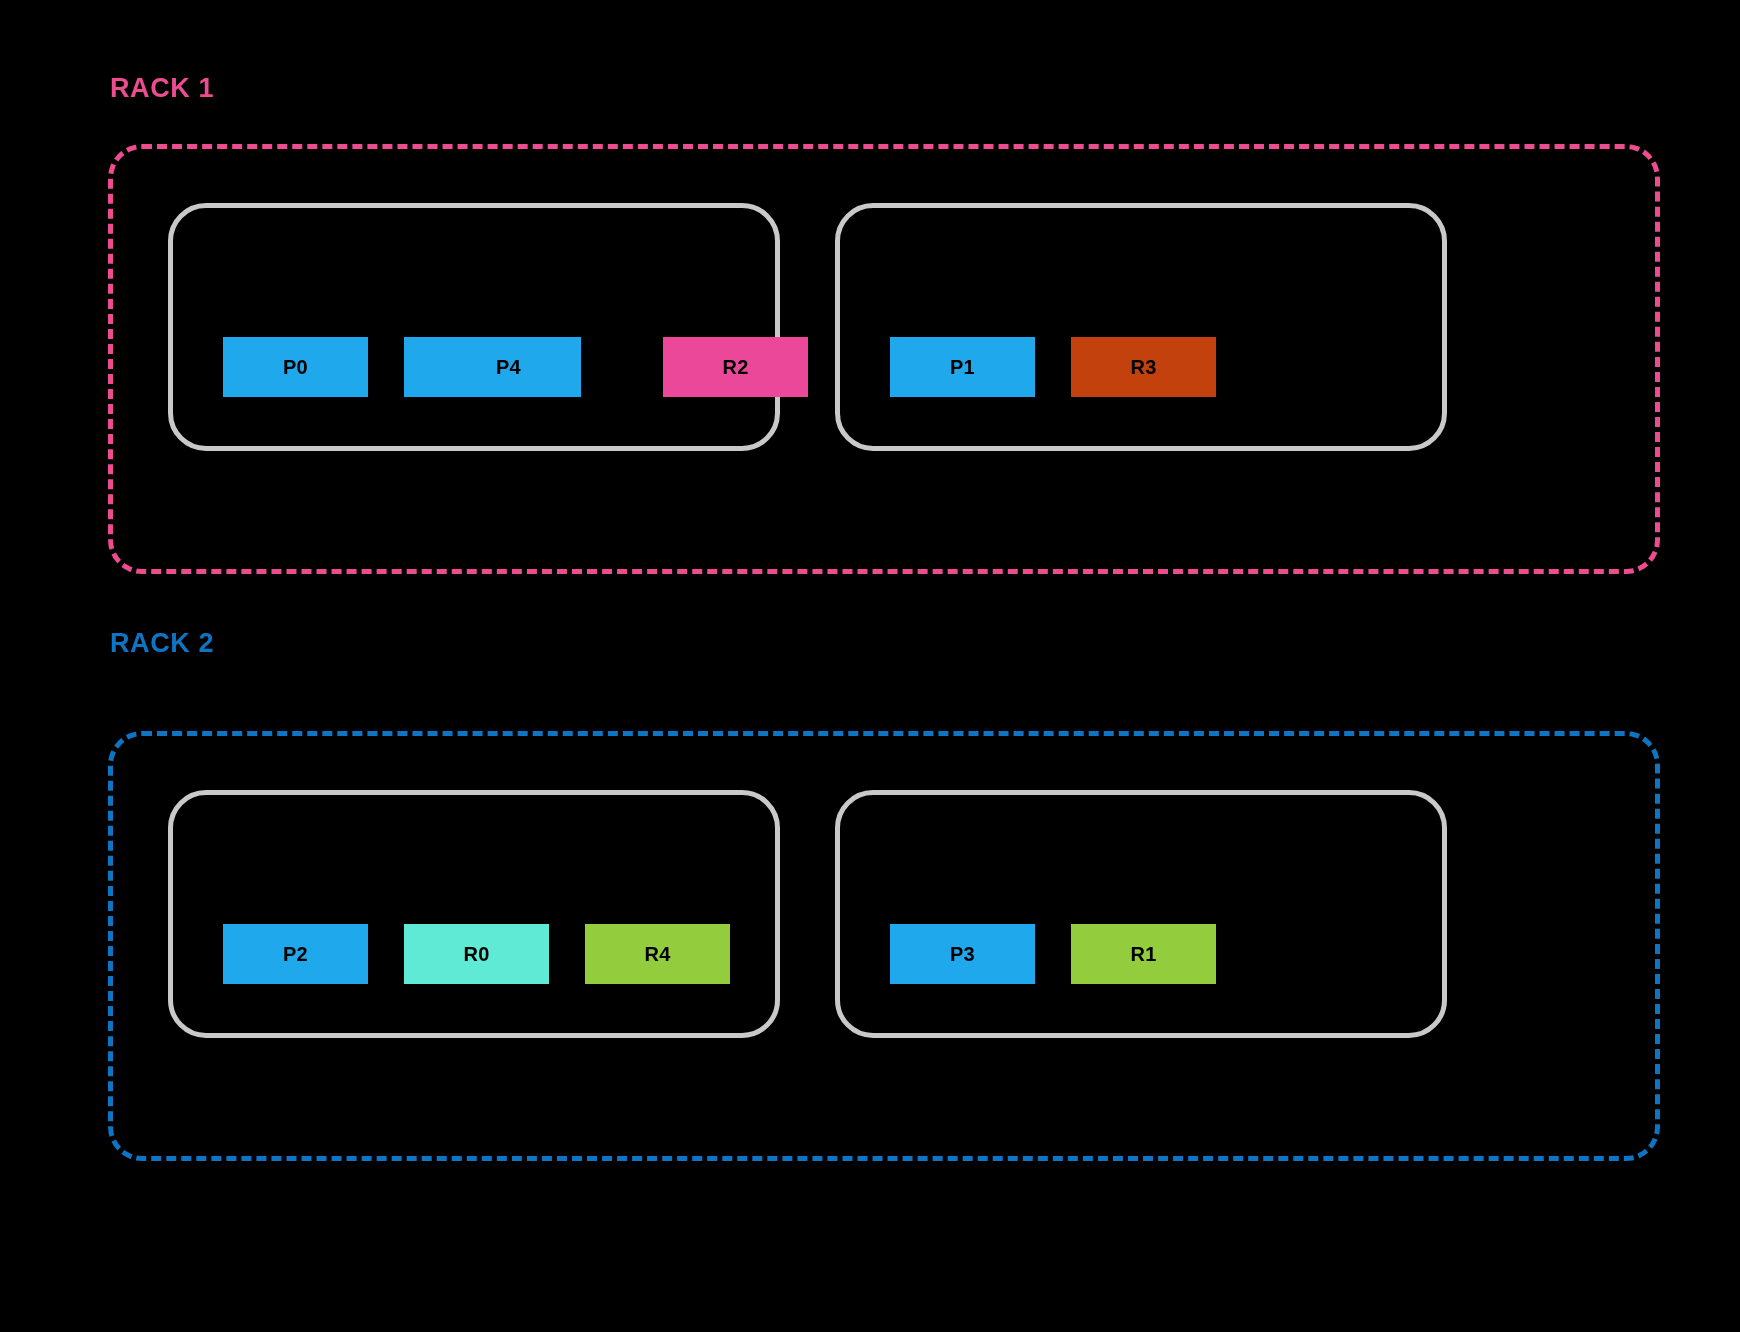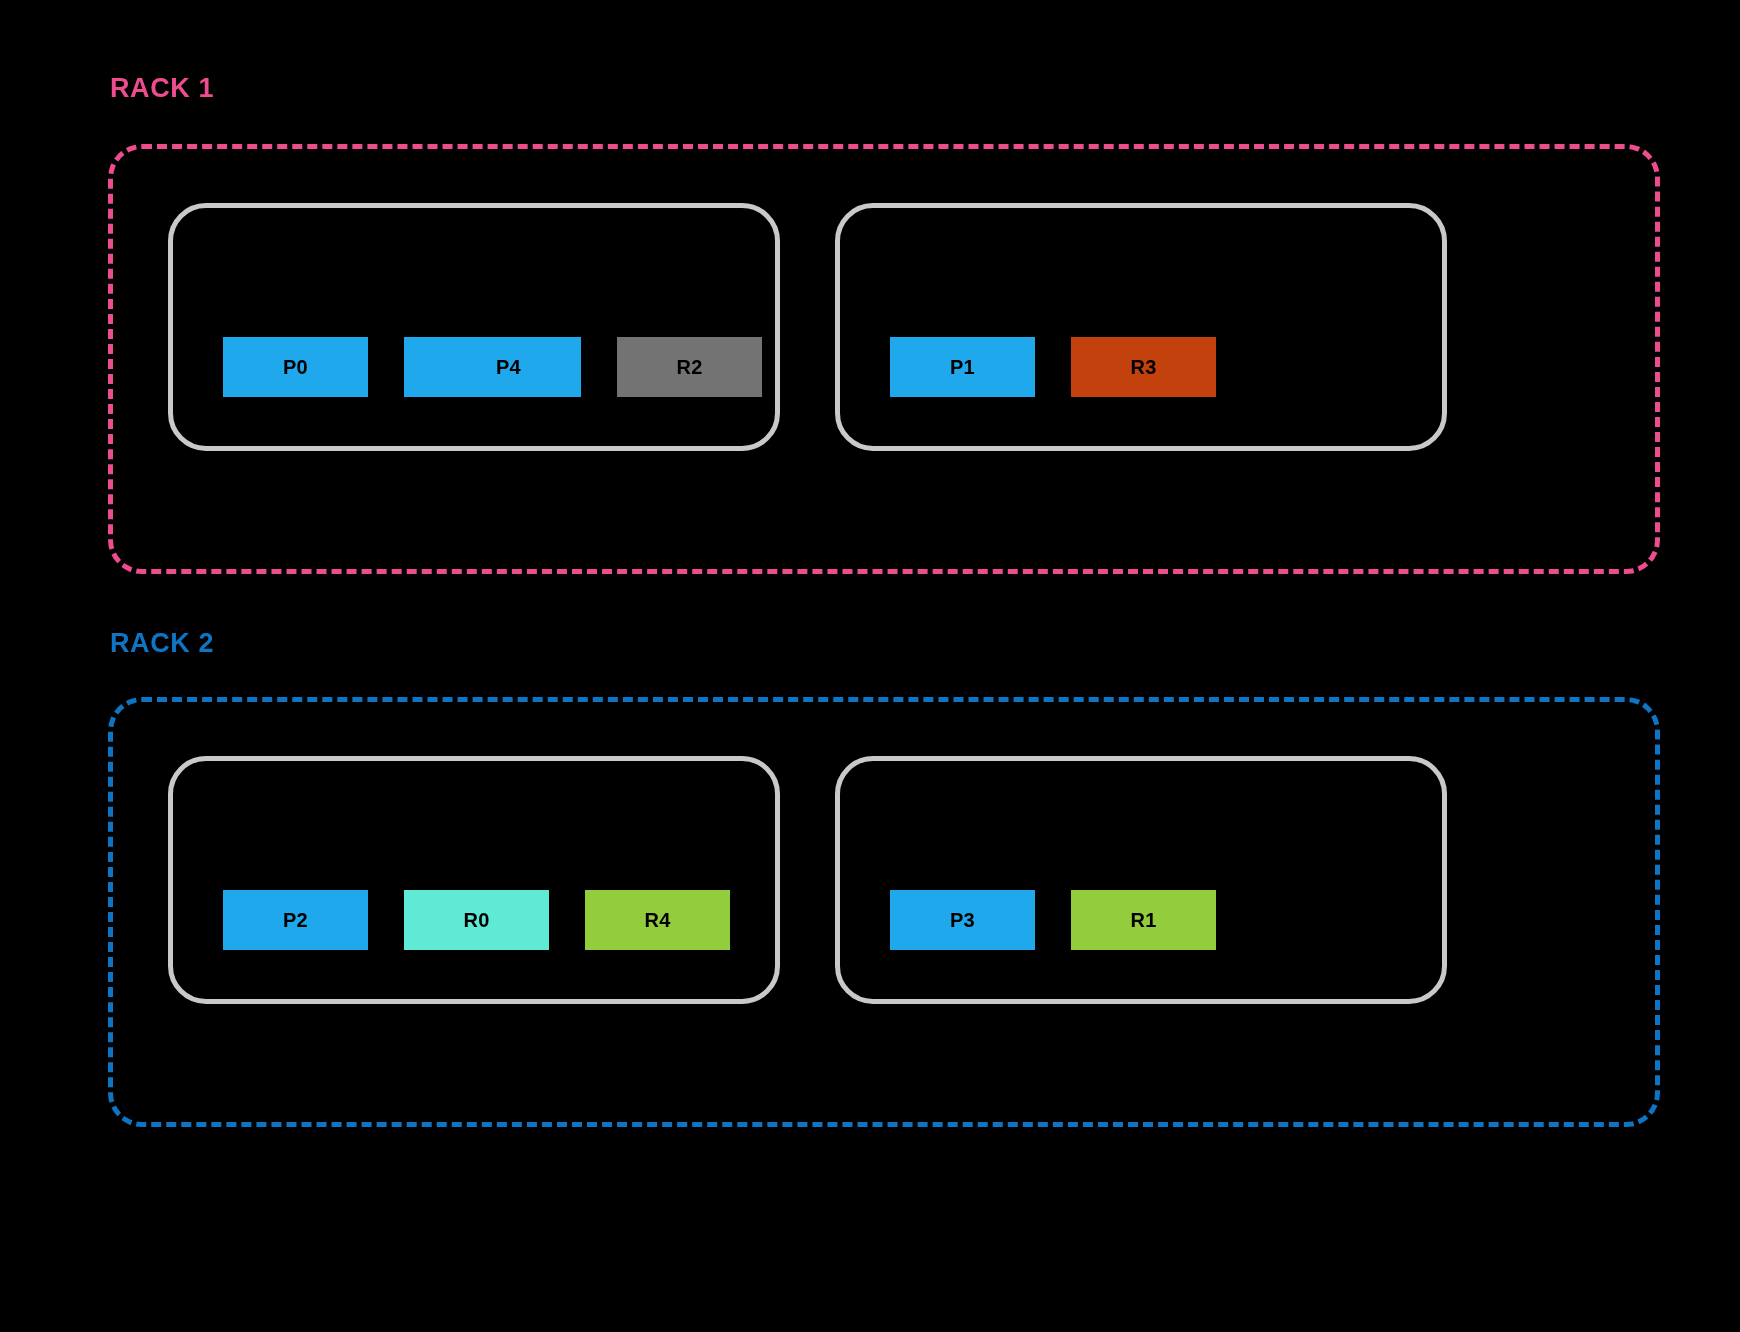--- a/index.html
+++ b/index.html
@@ -77,33 +77,33 @@
 <div id="canvas">
 
   <div class="rack-label" style="left:110px; top:75px; color:#ed4c8f;">RACK 1</div>
 
   <div class="rack-box" style="left:108px; top:144px; width:1552px; height:430px; border-color:#ed4c8f;">
 
     <div class="node-box" style="left:55px; top:54px; width:612px; height:248px;"></div>
     <div class="block-row" style="left:110px; top:188px;">
       <div class="block" style="background:#1fa8ec;">P0</div>
       <div class="block" style="background:#1fa8ec;padding-left:32px;">P4</div>
-      <div class="block" style="background:#737373;">R2</div>
+      <div class="block" style="background:#ec4899;margin-left:46px;">R2</div>
     </div>
 
     <div class="node-box" style="left:722px; top:54px; width:612px; height:248px;"></div>
     <div class="block-row" style="left:777px; top:188px;">
       <div class="block" style="background:#1fa8ec;">P1</div>
       <div class="block" style="background:#c2410c;">R3</div>
     </div>
   </div>
 
   <div class="rack-label" style="left:110px; top:630px; color:#0d75c4;">RACK 2</div>
 
-  <div class="rack-box" style="left:108px; top:697px; width:1552px; height:430px; border-color:#0d75c4;">
+  <div class="rack-box" style="left:108px; top:731px; width:1552px; height:430px; border-color:#0d75c4;">
 
     <div class="node-box" style="left:55px; top:54px; width:612px; height:248px;"></div>
     <div class="block-row" style="left:110px; top:188px;">
       <div class="block" style="background:#1fa8ec;">P2</div>
       <div class="block" style="background:#5eead4;">R0</div>
       <div class="block" style="background:#93cc3c;">R4</div>
     </div>
 
     <div class="node-box" style="left:722px; top:54px; width:612px; height:248px;"></div>
     <div class="block-row" style="left:777px; top:188px;">

